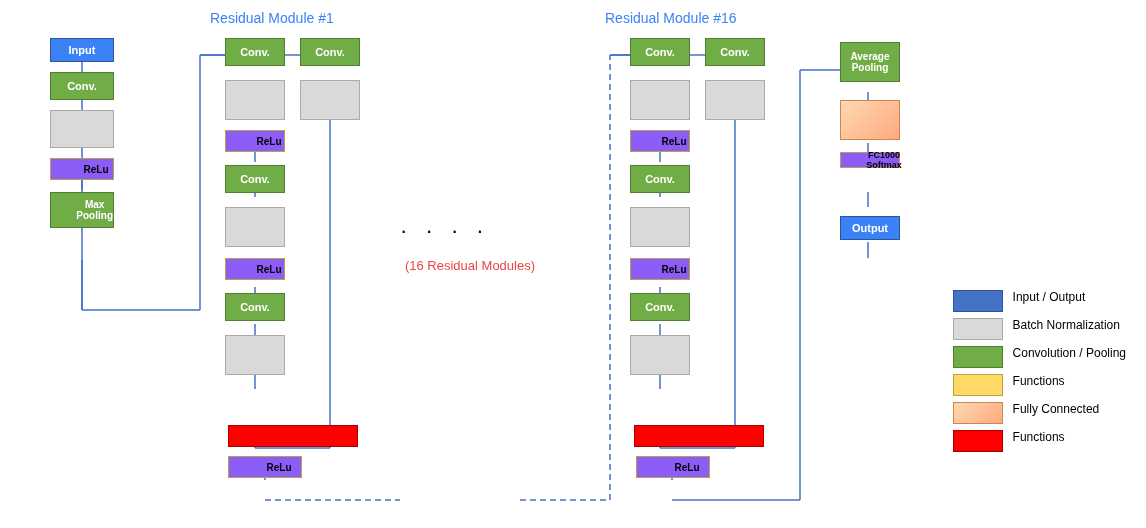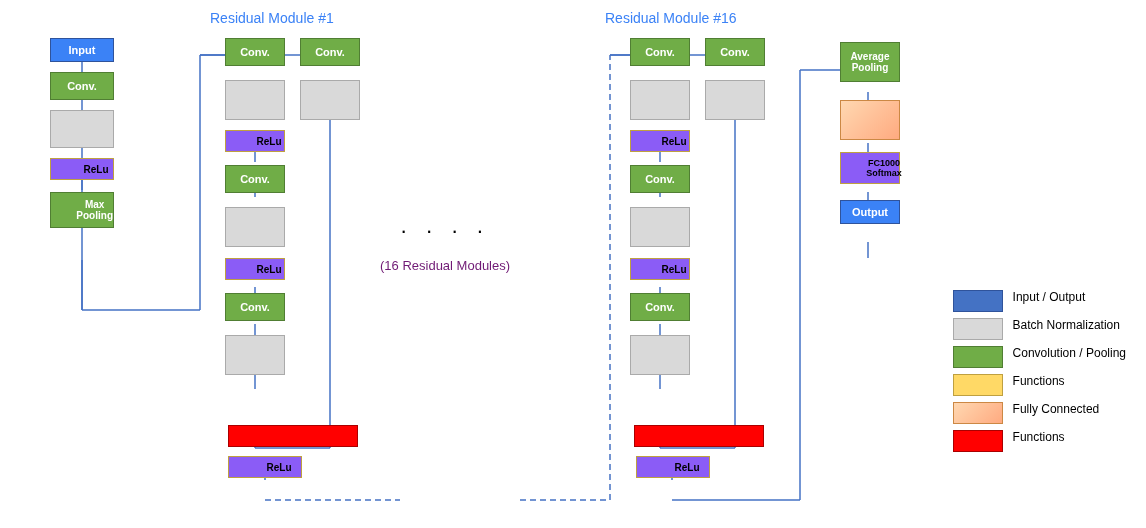--- a/index.html
+++ b/index.html
@@ -111,21 +111,22 @@
     .dots-text {
       position: absolute;
       font-size: 22px;
       color: #000;
       letter-spacing: 6px;
     }
 
     .modules-text {
       position: absolute;
       font-size: 13px;
-      color: #701a75;
+      color: #ef4444;
+      text-align: center;
     }
   </style>
 </head>
 <body>
 
 <div class="diagram-container">
 
   <svg class="lines-svg">
 
     <line x1="82" y1="60" x2="82" y2="310" stroke="#4472C4" stroke-width="1.5"></line>
@@ -316,26 +317,26 @@
   </div>
 
   <div class="block block-pooling" style="left: 840px; top: 42px; width: 60px; height: 40px;">
     <span style="white-space:pre-line;">Average
 Pooling</span>
   </div>
 
   <div class="block block-orange" style="left: 840px; top: 100px; width: 60px; height: 40px;">
   </div>
 
-  <div class="block block-yellow" style="left: 840px; top: 152px; width: 60px; height: 32px; font-size:9px;">
+  <div class="block block-yellow" style="left: 840px; top: 152px; width: 60px; height: 16px; font-size:9px;">
     <span style="white-space:pre-line;">FC1000
 Softmax</span>
   </div>
 
-  <div class="block block-blue" style="left: 840px; top: 200px; width: 60px; height: 24px;">
+  <div class="block block-blue" style="left: 840px; top: 216px; width: 60px; height: 24px;">
     <span>Output</span>
   </div>
 
   <div class="legend">
     <div class="legend-item">
       <div class="legend-box" style="background:#4472C4; border-color:#2F539B;"></div>
       <span class="legend-label">Input / Output</span>
     </div>
     <div class="legend-item">
       <div class="legend-box" style="background:#D9D9D9; border-color:#AAAAAA;"></div>

